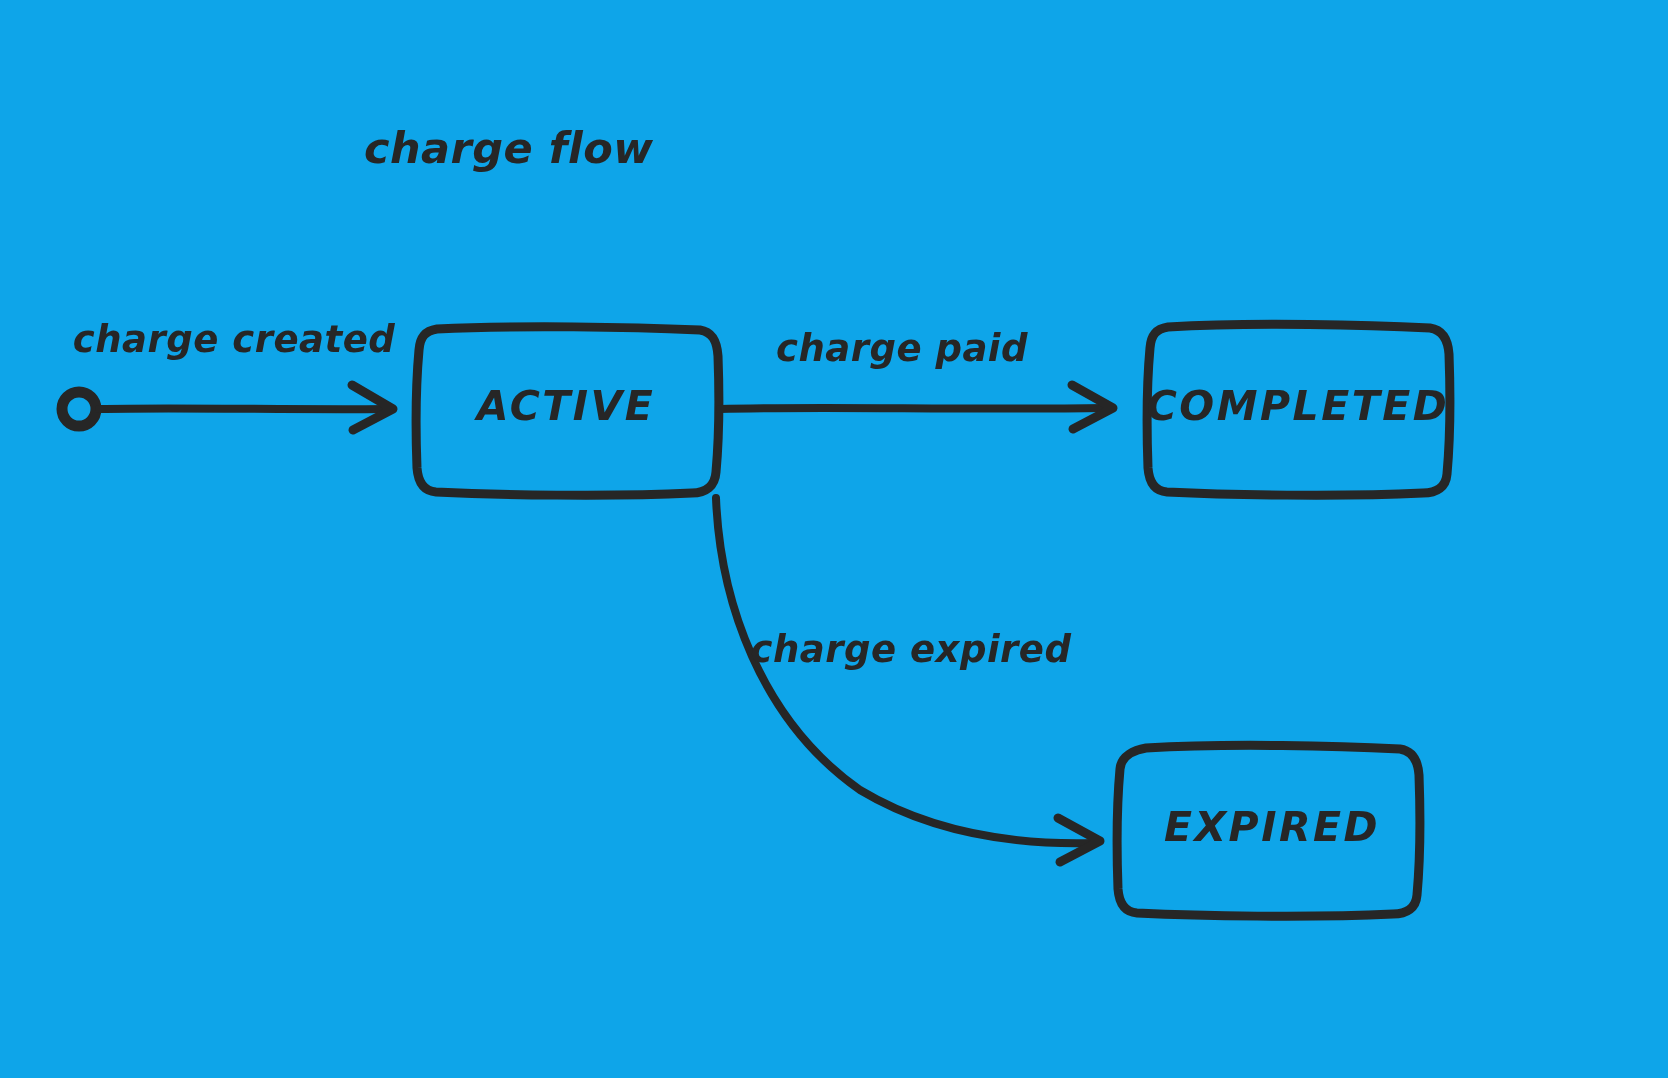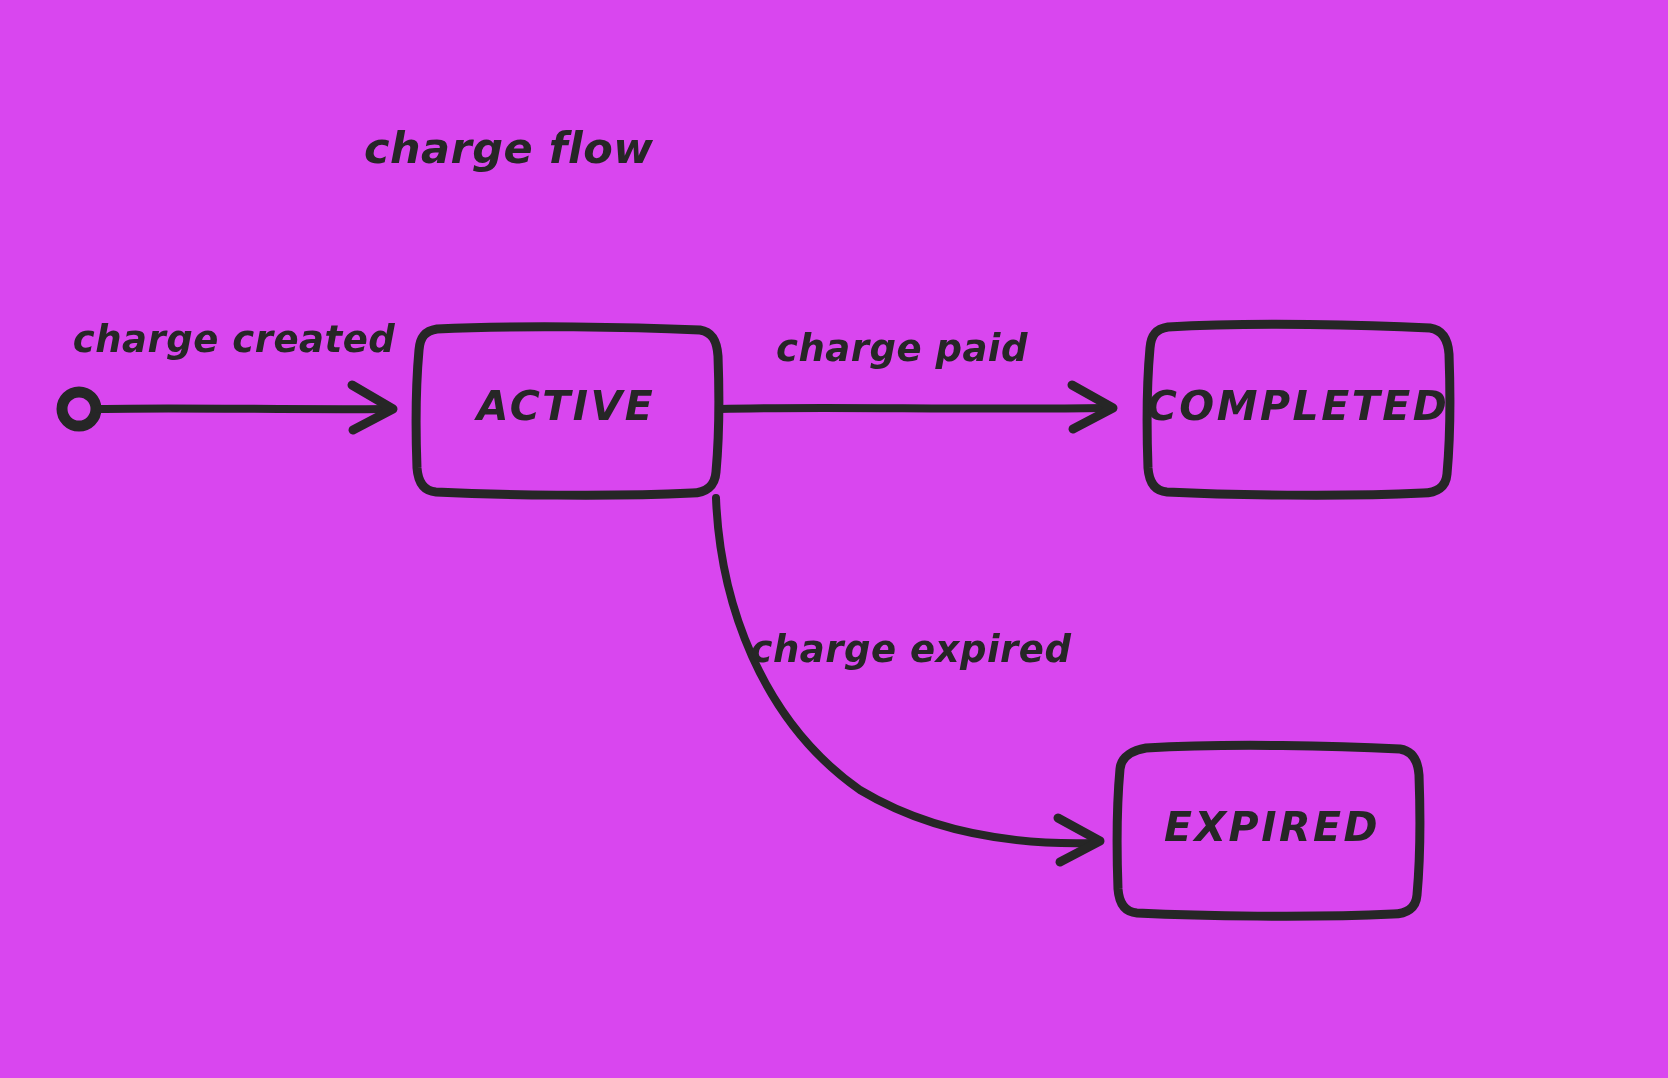--- a/index.html
+++ b/index.html
@@ -10,21 +10,21 @@
   body {
     width: 1668px;
     height: 1078px;
     overflow: hidden;
     font-family: "DejaVu Sans", sans-serif;
   }
   #canvas {
     position: relative;
     width: 1668px;
     height: 1078px;
-    background: #d946ef;
+    background: #0ea5e9;
   }
   svg.diagram {
     position: absolute;
     top: 0;
     left: 0;
     width: 1668px;
     height: 1078px;
   }
   .sketch-stroke {
     fill: none;

